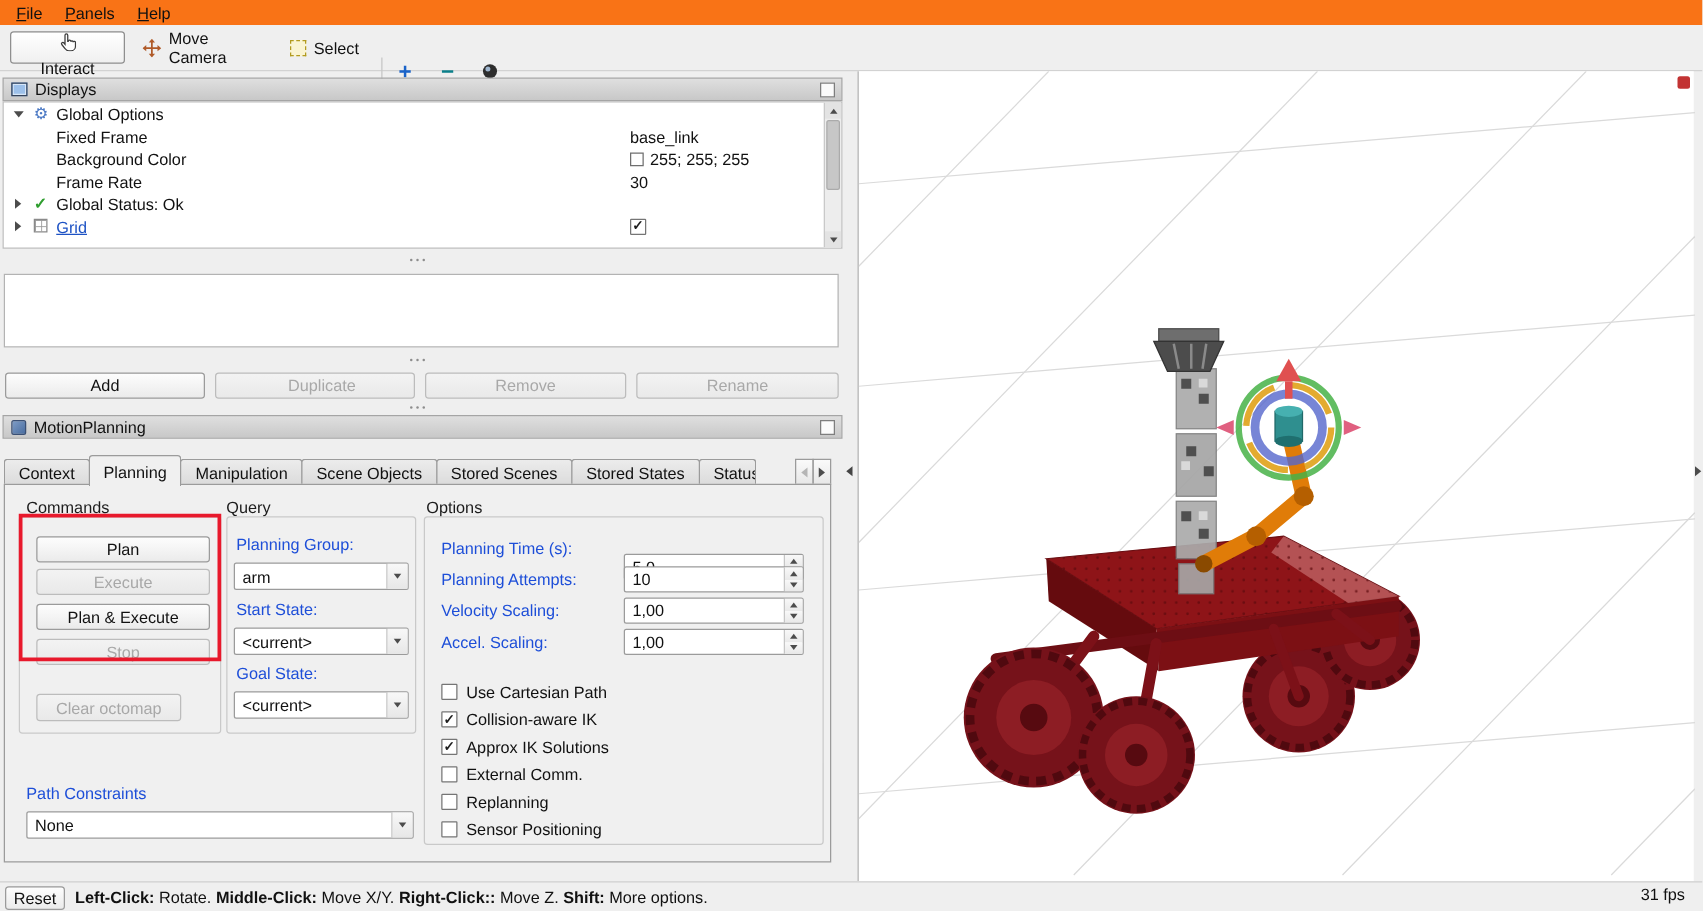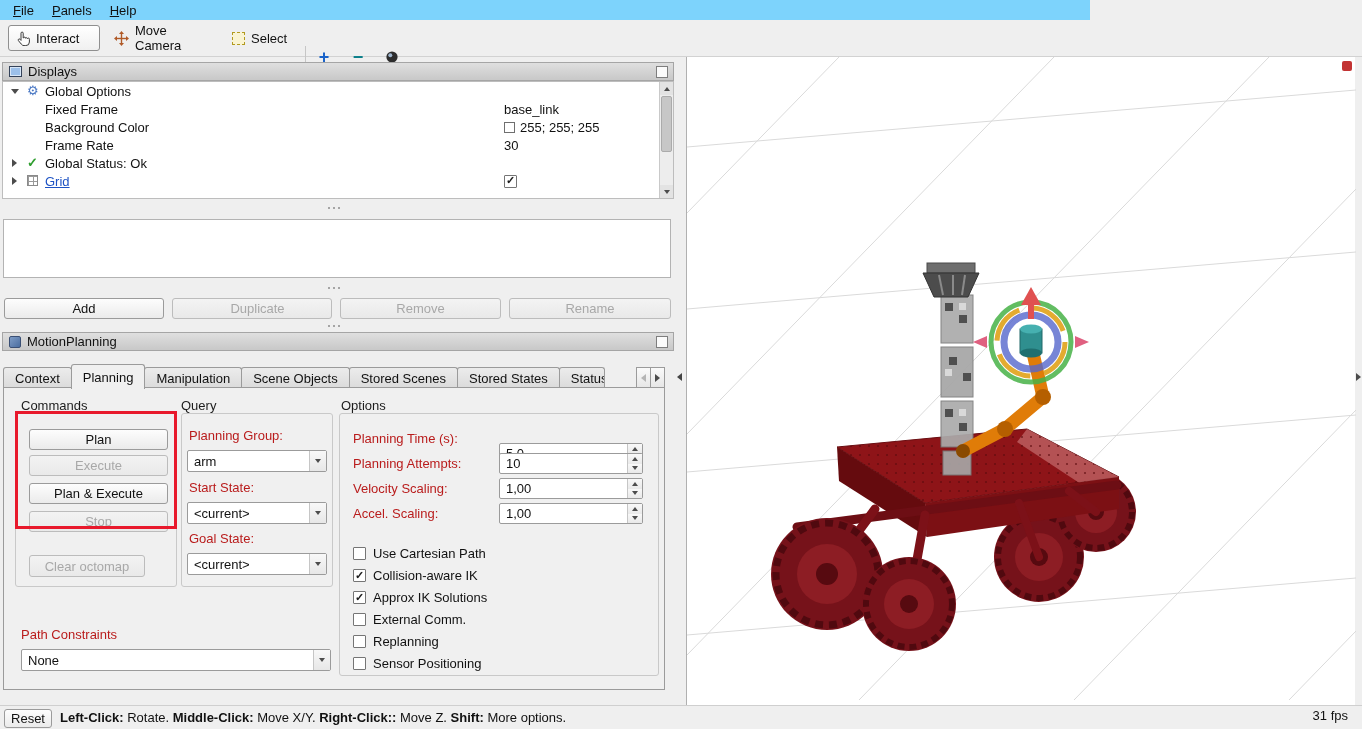--- a/index.html
+++ b/index.html
@@ -5,27 +5,27 @@
   * { margin:0; padding:0; box-sizing:border-box; }
   html,body { overflow:hidden; }
   body {
     width:1362px; height:729px; position:relative;
     background:#efefef; color:#111;
     font-family:"Liberation Sans", sans-serif; font-size:13px;
   }
   .abs { position:absolute; }
 
   
-  .menu-bar { position:absolute; left:0; top:0; width:1090px; height:20px; background:#7dd3fc; display:flex; align-items:center; padding-left:4px; }
+  .menu-bar { position:absolute; left:0; top:0; width:1362px; height:20px; background:#f97316; display:flex; align-items:center; padding-left:4px; }
   .menu-item { display:inline-block; padding:1px 9px; cursor:default; }
   .menu-item::first-letter { text-decoration:underline; }
 
   .toolbar { position:absolute; left:0; top:20px; width:1362px; height:37px; background:#efefef; border-bottom:1px solid #d2d2d2; }
   .tool-btn { position:absolute; display:flex; align-items:center; gap:6px; padding:0 8px; height:26px; top:5px; border-radius:3px; }
-  .tool-btn.selected { background:linear-gradient(#ffffff,#f0f0f0); border:1px solid #8f8f8f; }
+  .tool-btn.selected { background:linear-gradient(#ffffff,#f0f0f0); border:1px solid #8f8f8f;flex-direction:column; }
   .glyph-btn { position:absolute; top:26px; height:22px; width:28px; display:flex; align-items:center; justify-content:center; }
   .vsep { position:absolute; width:1px; background:#c6c6c6; }
 
   
   .btn { position:absolute; display:flex; align-items:center; justify-content:center;
          background:linear-gradient(#fdfdfd,#ebebeb); border:1px solid #9b9b9b; border-radius:3px; font-size:13px; color:#111; }
   .btn.disabled { color:#a8a8a8; background:linear-gradient(#f3f3f3,#e9e9e9); border-color:#bcbcbc; }
 
   .panel-header { position:absolute; left:2px; width:672px; height:19px;
          background:linear-gradient(#dfdfdf,#c8c8c8); border:1px solid #a5a5a5;
@@ -67,21 +67,21 @@
   .tab { height:22px; padding:0 11px; display:flex; align-items:center; white-space:nowrap;
          background:linear-gradient(#ececec,#dadada); border:1px solid #9b9b9b; border-bottom:none;
          border-top-left-radius:3px; border-top-right-radius:3px; margin-right:-1px; }
   .tab.selected { background:#f0f0f0; height:25px; position:relative; z-index:4; }
   .tab.clipped { max-width:46px; overflow:hidden; }
   .tab-scroll { position:absolute; top:367px; width:15px; height:21px; background:linear-gradient(#fafafa,#e7e7e7); border:1px solid #9b9b9b; display:flex; align-items:center; justify-content:center; }
 
   .mp-content { position:absolute; left:3px; top:387px; width:662px; height:303px; background:#f0f0f0; border:1px solid #9b9b9b; }
   .group { position:absolute; border:1px solid #c9c9c9; border-radius:3px; }
   .glabel { position:absolute; color:#1c1c1c; }
-  .flabel { position:absolute; color:#b91c1c; }
+  .flabel { position:absolute; color:#1d4ed8; }
   .cbrow { position:absolute; display:flex; align-items:center; gap:7px; }
 
   .highlight-rect { position:absolute; border:3px solid #e8192c; z-index:6; pointer-events:none; }
 
   
   .status-bar { position:absolute; left:0; top:705px; width:1362px; height:24px; background:#efefef; border-top:1px solid #cfcfcf; }
   .viewport { position:absolute; left:686px; top:57px; width:669px; height:648px; background:#ffffff; border-left:1px solid #b0b0b0; }
 
   .icon-box { display:inline-flex; align-items:center; justify-content:center; }
   .monitor-icon { width:13px; height:11px; border:1px solid #35435a; background:#9cc0ea; box-shadow:inset 0 0 0 1px #d7e6f7; }

